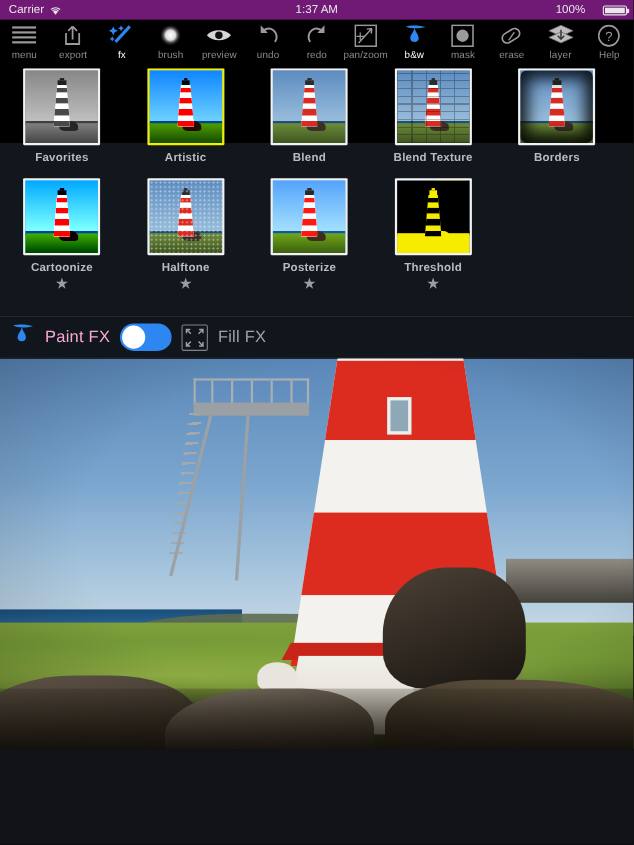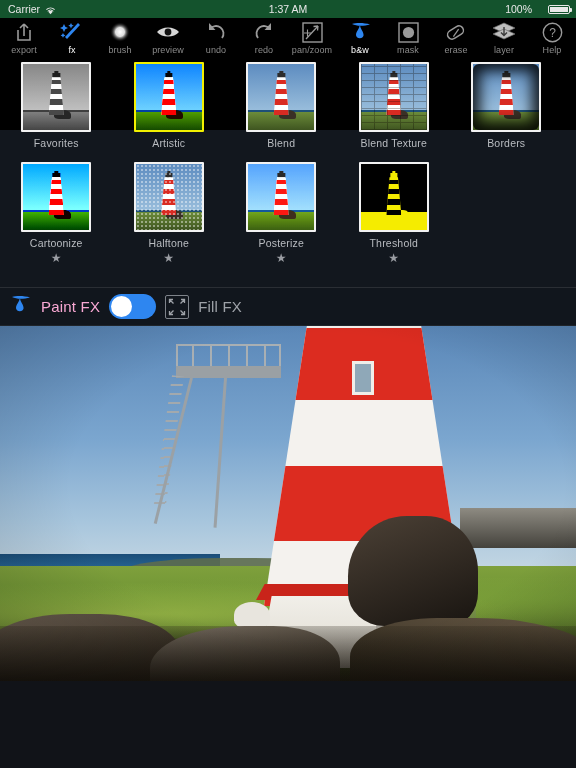--- a/index.html
+++ b/index.html
@@ -7,21 +7,21 @@
     width: 576px; height: 768px;
     background: #000;
     font-family: "Liberation Sans", sans-serif;
     overflow: hidden;
   }
   #app { position: relative; width: 576px; height: 768px; background: #000; }
 
   
   .statusbar {
     position: absolute; left: 0; top: 0; width: 576px; height: 18px;
-    background: #14532d; color: #e8e8e8; font-size: 10.5px;
+    background: #701a75; color: #e8e8e8; font-size: 10.5px;
     display: flex; align-items: center;
   }
   .sb-left { position: absolute; left: 8px; display: flex; align-items: center; gap: 5px; }
   .sb-center { position: absolute; left: 0; width: 576px; text-align: center; }
   .sb-right { position: absolute; right: 6px; display: flex; align-items: center; gap: 16px; }
   .wifi { display: inline-block; width: 11px; height: 9px; position: relative; }
   .battery {
     display: inline-block; width: 22px; height: 9px; border: 1px solid #e8e8e8;
     border-radius: 2px; position: relative;
   }
@@ -42,20 +42,21 @@
     color: #8b8b8b; cursor: pointer;
   }
   .tool .ic { height: 22px; display: flex; align-items: center; justify-content: center; }
   .tool .lbl { font-size: 9px; line-height: 11px; margin-top: 2px; letter-spacing: .1px; }
   .tool.active .lbl { color: #fff; }
 
   
   .fxpanel {
     position: absolute; left: 0; top: 62px; width: 576px; height: 225px;
     overflow: hidden;
+    font-weight: bold;
   }
   .fx-bg-top { position: absolute; left:0; top:0; width:576px; height:68px; background:#000; }
   .fx-bg-bot { position: absolute; left:0; top:68px; width:576px; height:157px; background:rgba(20,26,34,0.88); }
   .fxrow { position: absolute; left: 0; width: 576px; display: flex; }
   .fxrow.r1 { top: 0px; }
   .fxrow.r2 { top: 100px; }
   .fxcell {
     width: 112.5px; display: flex; flex-direction: column; align-items: center;
     cursor: pointer;
   }
@@ -231,20 +232,33 @@
     <div class="sb-right">
       <span>100%</span>
       <span class="battery">
           <i></i>
         </span>
     </div>
   </div>
 
   <div class="toolbar">
 
+    <div class="tool">
+      <span class="ic">
+        <svg width="22" height="18" viewBox="0 0 22 18">
+          <g fill="#9a9a9a">
+              <rect y="1" width="22" height="2"></rect>
+              <rect y="5.5" width="22" height="2"></rect>
+          <rect y="10" width="22" height="2"></rect>
+              <rect y="14.5" width="22" height="2"></rect>
+            </g>
+        </svg>
+      </span>
+      <span class="lbl">menu</span>
+    </div>
 
     <div class="tool">
       <span class="ic">
         <svg width="18" height="20" viewBox="0 0 18 20">
           <path d="M3 8 V18 H15 V8" stroke="#9a9a9a" stroke-width="1.6" fill="none"></path>
           <path d="M9 14 V2 M9 2 L5 6 M9 2 L13 6" stroke="#9a9a9a" stroke-width="1.6" fill="none"></path>
         </svg>
       </span>
       <span class="lbl">export</span>
     </div>

